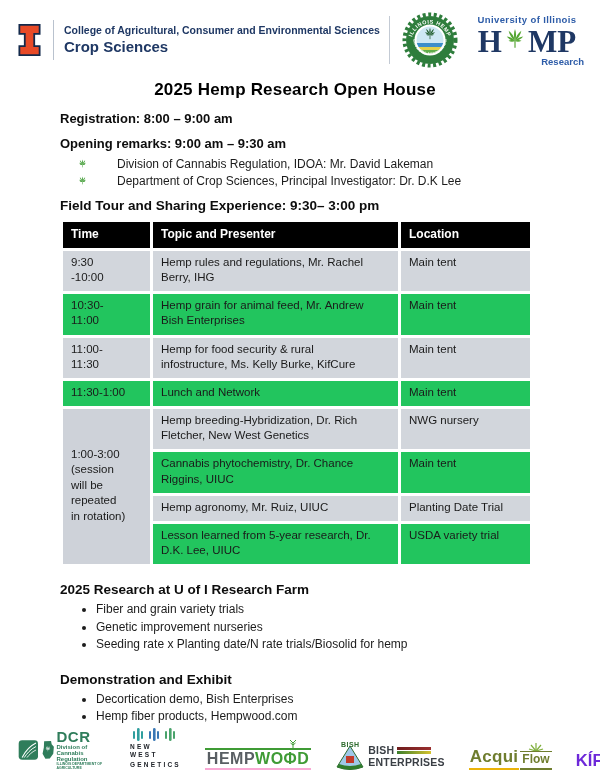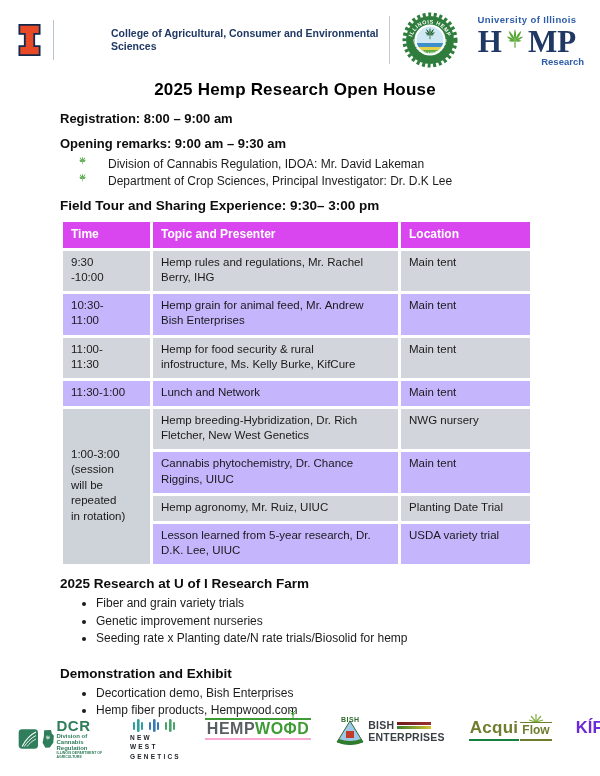--- a/index.html
+++ b/index.html
@@ -7,67 +7,67 @@
   .page {
     position:relative; width:600px; height:776px; background:#ffffff;
     font-family:"Liberation Sans", sans-serif; color:#1a1a1a; overflow:hidden;
   }
 
   
   .header { position:absolute; top:10px; left:16px; right:12px; height:60px;
             display:flex; align-items:center; }
   .block-i { width:27px; height:36px; flex:0 0 auto; }
   .hdiv { width:1px; height:40px; background:#b9c2ce; margin:0 10px; flex:0 0 auto; }
-  .college { line-height:1.25;margin-left:47px; }
+  .college { line-height:1.25; }
   .college-l1 { font-size:10.5px; font-weight:600; color:#1f3864; }
   .college-l2 { font-size:15px;  font-weight:700; color:#1f3864; margin-top:1px; }
   .hspacer { flex:1; }
   .hdiv2 { width:1px; height:48px; background:#c3cad4; margin:0 12px 0 0; flex:0 0 auto; }
   .seal-svg { width:56px; height:56px; flex:0 0 auto; margin-right:8px; }
   .hemp-logo { width:122px; flex:0 0 auto; text-align:center; }
   .uil { font-size:9.5px; font-weight:700; color:#2d5ca8; letter-spacing:.4px; white-space:nowrap; }
   .hmp { display:flex; align-items:center; justify-content:center; gap:1px;
          font-family:"Liberation Serif", serif; font-weight:700; font-size:31px;
          line-height:1; color:#1f3864; margin-top:1px; }
   .hmp-leaf { width:26px; height:26px; color:#55a632; margin:0 -1px; }
   .research-lbl { font-size:9.5px; font-weight:700; color:#2d5ca8; text-align:right; padding-right:4px; margin-top:-1px; }
 
   
   .content { position:absolute; top:80px; left:60px; width:470px; }
   .title { text-align:center; font-size:17px; font-weight:700; color:#000; letter-spacing:.2px; }
   .h2 { font-size:13px; font-weight:700; color:#0d0d0d; }
   .registration { margin-top:11px; }
   .opening-head { margin-top:10px; }
   .leaf-list { margin:5px 0 0 17px; }
-  .leaf-item { display:flex; gap:20px; line-height:17px; font-size:12px; color:#1c1c1c; }
+  .leaf-item { display:flex; align-items:center; gap:29px; line-height:17px; font-size:12px; color:#1c1c1c; }
   .leaf-bullet { width:11px; height:11px; color:#3c9a30; flex:0 0 auto; }
   .field-head { margin-top:8px; font-size:13.5px; }
 
   
   table.schedule { border-collapse:collapse; width:470px; margin-top:6px;
                    font-size:11.5px; table-layout:fixed; }
   .schedule th, .schedule td { border:3px solid #fff; text-align:left; vertical-align:top;
                    padding:4px 24px 6px 8px; line-height:1.32; }
-  .schedule th { background:#d946ef; color:#fff; font-size:12px; font-weight:700; padding:5px 8px; }
+  .schedule th { background:#000000; color:#fff; font-size:12px; font-weight:700; padding:5px 8px; }
   .schedule col.c-time  { width:90px; }
   .schedule col.c-topic { width:248px; }
   .schedule col.c-loc   { width:132px; }
   tr.dark  td { background:#d2d6dc; }
-  tr.light td { background:#c4b5fd; }
+  tr.light td { background:#22c55e; }
   td.span-time { background:#ced2d9 !important; vertical-align:middle; line-height:1.35; }
 
   
-  .research-head { margin-top:9px; font-size:13.5px; }
+  .research-head { margin-top:15px; font-size:13.5px; }
   ul.dot-list { margin:4px 0 0 0; padding-left:36px; }
   ul.dot-list li { font-size:12px; line-height:17.5px; color:#1c1c1c; }
   .demo-head { margin-top:18px; font-size:13.5px; }
 
   
   .footer { position:absolute; left:18px; right:12px; bottom:6px; height:52px;
-            display:flex; align-items:flex-start; justify-content:space-between; gap:24px; }
+            display:flex; align-items:flex-end; justify-content:space-between; gap:24px; }
   .logo { display:flex; align-items:center; }
 
   .dcr { gap:2px; }
   .dcr-txt { line-height:1; color:#2f7d5b; }
   .dcr-abbr { font-size:15px; font-weight:800; letter-spacing:.5px; }
   .dcr-l1, .dcr-l2 { font-size:6px; font-weight:700; }
   .dcr-sub { font-size:3.5px; font-weight:700; margin-top:1px; }
 
   .nwg { flex-direction:column; gap:1px; }
   .nwg-txt { font-size:6.5px; font-weight:800; letter-spacing:2.2px; color:#20242a; line-height:1.35; text-align:left; }
@@ -83,21 +83,21 @@
   .bish-emblem-label { position:absolute; top:-2px; left:0; right:0; text-align:center;
                        font-size:7px; font-weight:800; color:#2e6b2e; letter-spacing:.5px; }
   .bish-txt { line-height:1.05; color:#3a3f45; }
   .bish-row1 { display:flex; align-items:center; gap:3px; }
   .bish-name { font-size:10.5px; font-weight:800; letter-spacing:.2px; }
   .bish-bars { display:flex; flex-direction:column; gap:1px; width:34px; }
   .bish-bar1 { height:3px; background:linear-gradient(90deg,#6f1d1d,#9a2f2f); }
   .bish-bar2 { height:3px; background:linear-gradient(90deg,#3a7d2c,#d6c32e); }
 
   .acqui { align-items:flex-end; position:relative; }
-  .aq-a { font-size:17px; font-weight:700; color:#6f7d2e; border-bottom:2px solid #15803d; padding:0 1px 1px 1px; letter-spacing:.3px; }
+  .aq-a { font-size:17px; font-weight:700; color:#6f7d2e; border-bottom:2px solid #eab308; padding:0 1px 1px 1px; letter-spacing:.3px; }
   .aq-f { font-size:12px; font-weight:700; color:#6f7d2e; border-top:1.5px solid #6f7d2e; border-bottom:2px solid #6f7d2e; padding:0 2px 2px 2px; margin-left:1px; position:relative; }
   .aq-crown { position:absolute; top:-9px; left:50%; transform:translateX(-50%); width:16px; height:8px; color:#7fae3c; }
 
   .kifcure-name { font-size:16.5px; font-weight:800; color:#6d28d9; letter-spacing:.2px; }
 </style>
 </head>
 <body>
 
 <svg width="0" height="0" style="position:absolute" aria-hidden="true">
   <defs>
@@ -118,20 +118,21 @@
 
 <div class="page">
 
   <div class="header">
     <svg class="block-i" viewBox="0 0 24 32">
       <path d="M3 2.5 h18 v8 h-4.8 v11 h4.8 v8 H3 v-8 h4.8 v-11 H3 Z" fill="#E84A27" stroke="#13294B" stroke-width="1.6"></path>
     </svg>
     <div class="hdiv"></div>
     <div class="college">
       <div class="college-l1">College of Agricultural, Consumer and Environmental Sciences</div>
+      <div class="college-l2">Crop Sciences</div>
     </div>
     <div class="hspacer"></div>
     <div class="hdiv2"></div>
 
     <svg class="seal-svg" viewBox="0 0 56 56">
       <circle cx="28" cy="28" r="25.5" fill="none" stroke="#2e7d3c" stroke-width="4" stroke-dasharray="3 2.6"></circle>
       <circle cx="28" cy="28" r="24" fill="#2e7d3c"></circle>
       <circle cx="28" cy="28" r="15.5" fill="#ffffff"></circle>
       <clipPath id="seal-center">
           <circle cx="28" cy="28" r="13.5"></circle>

